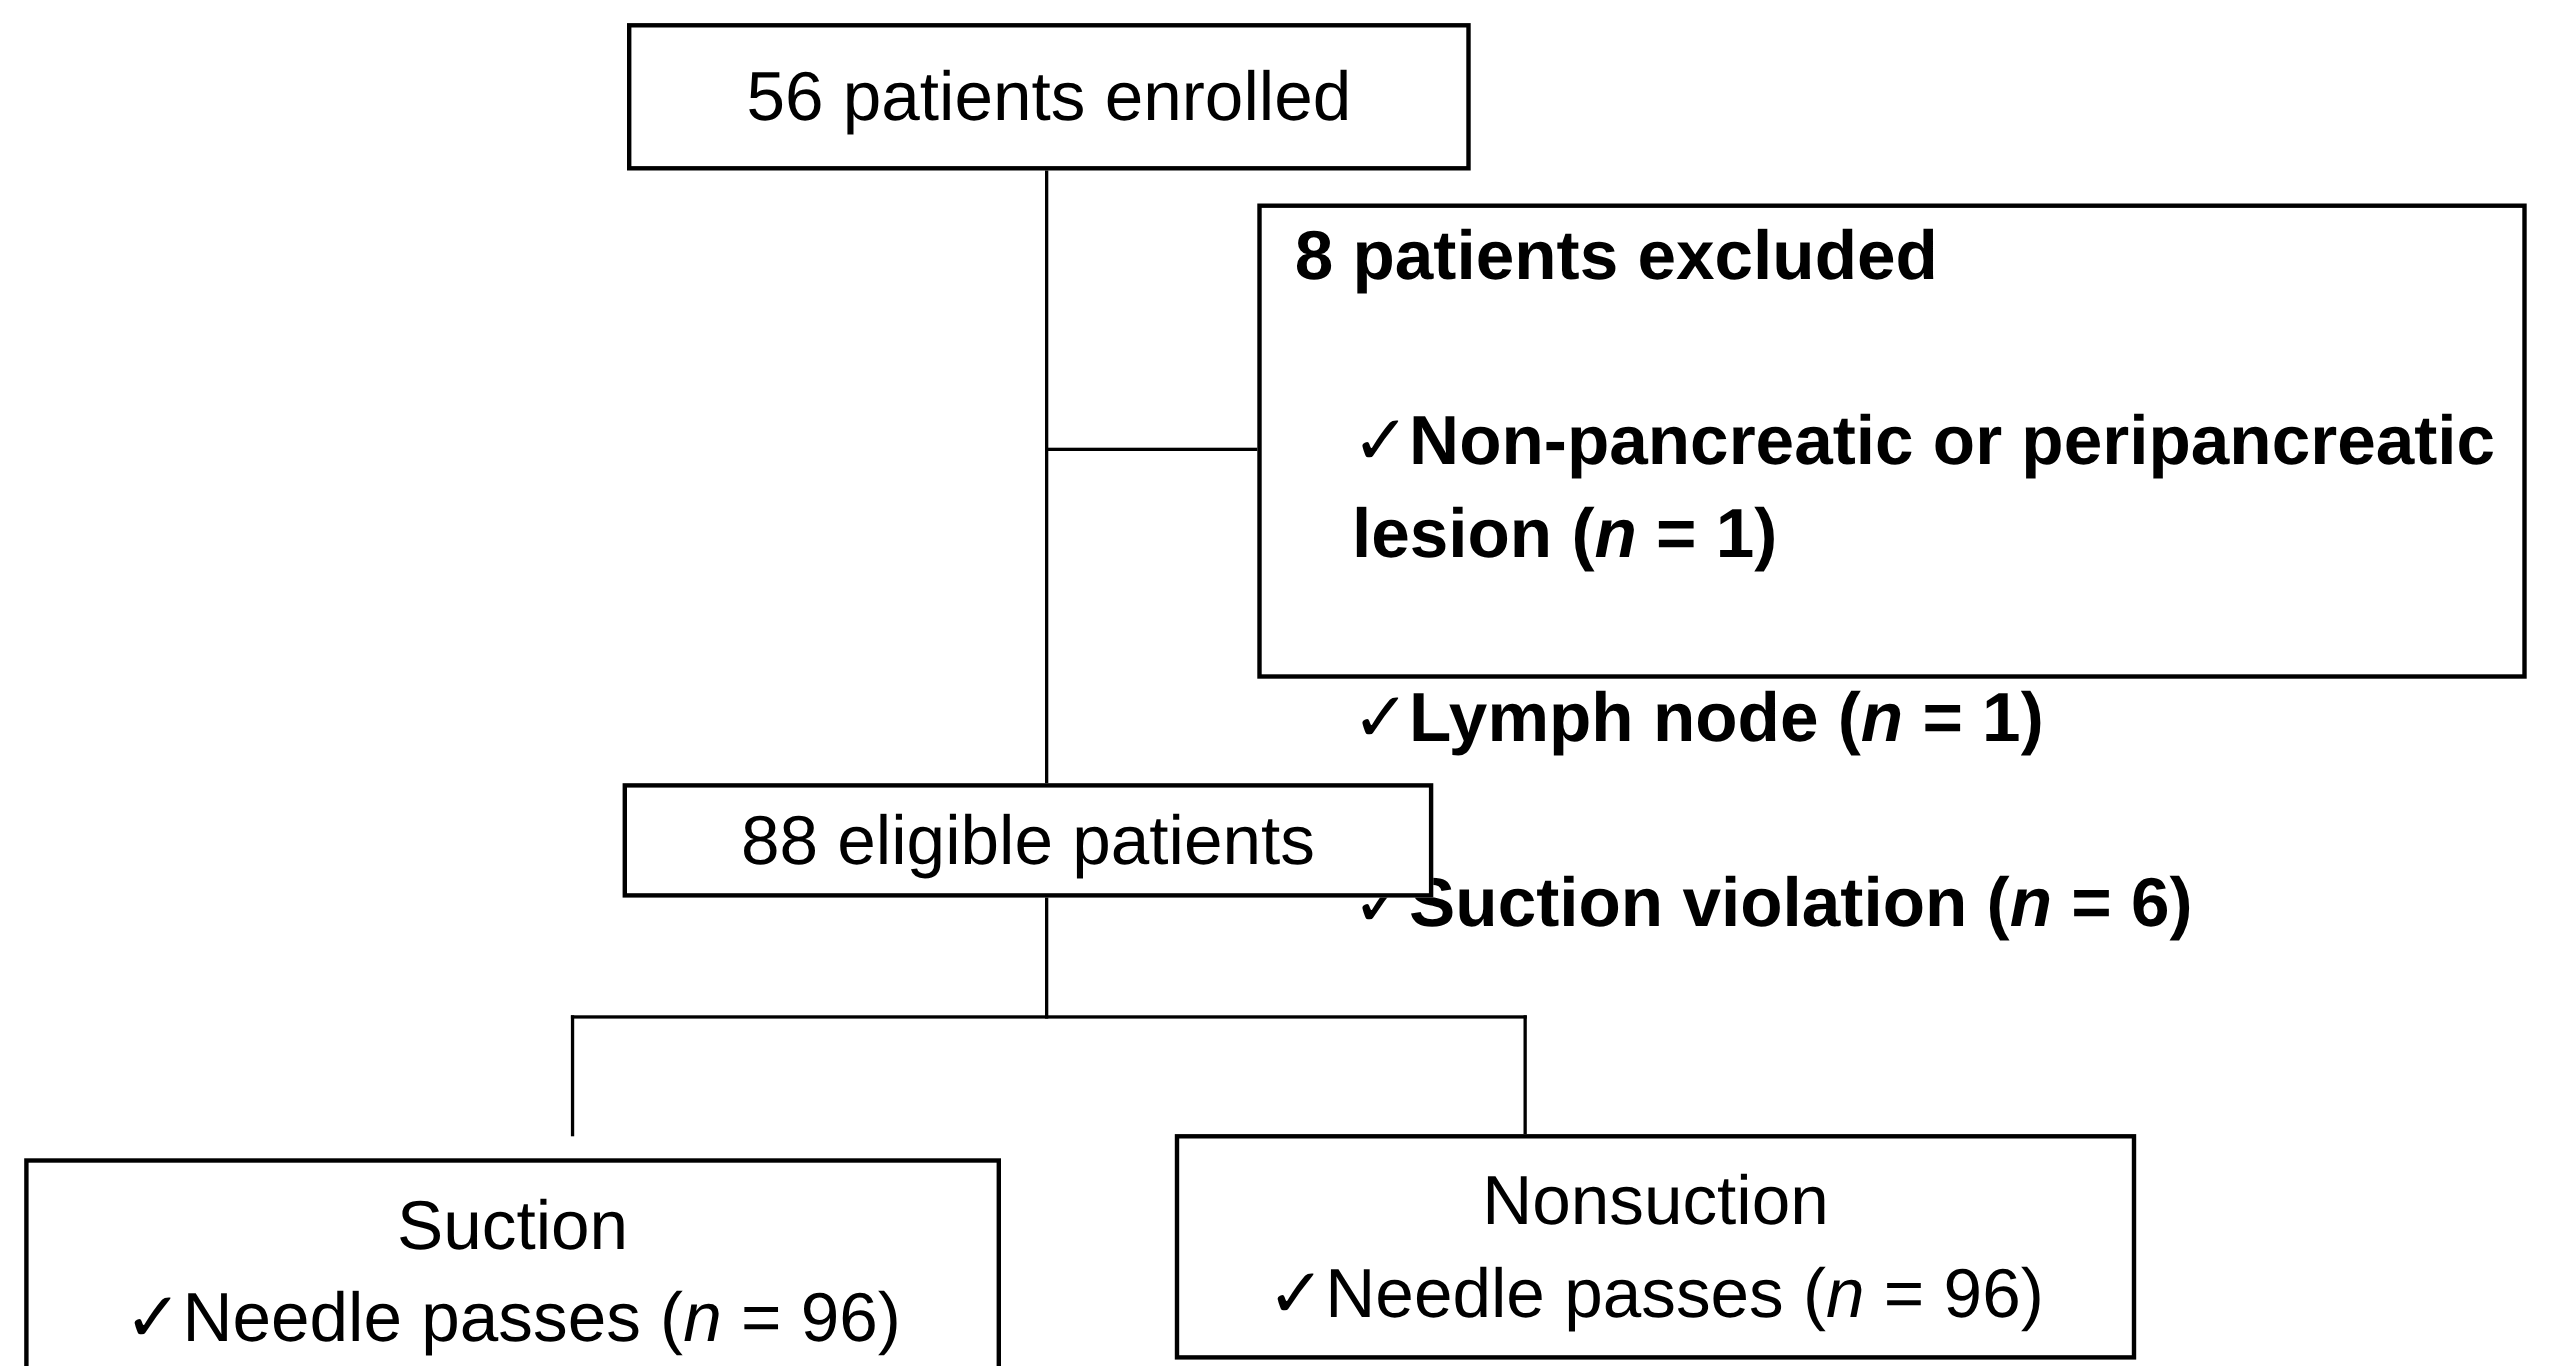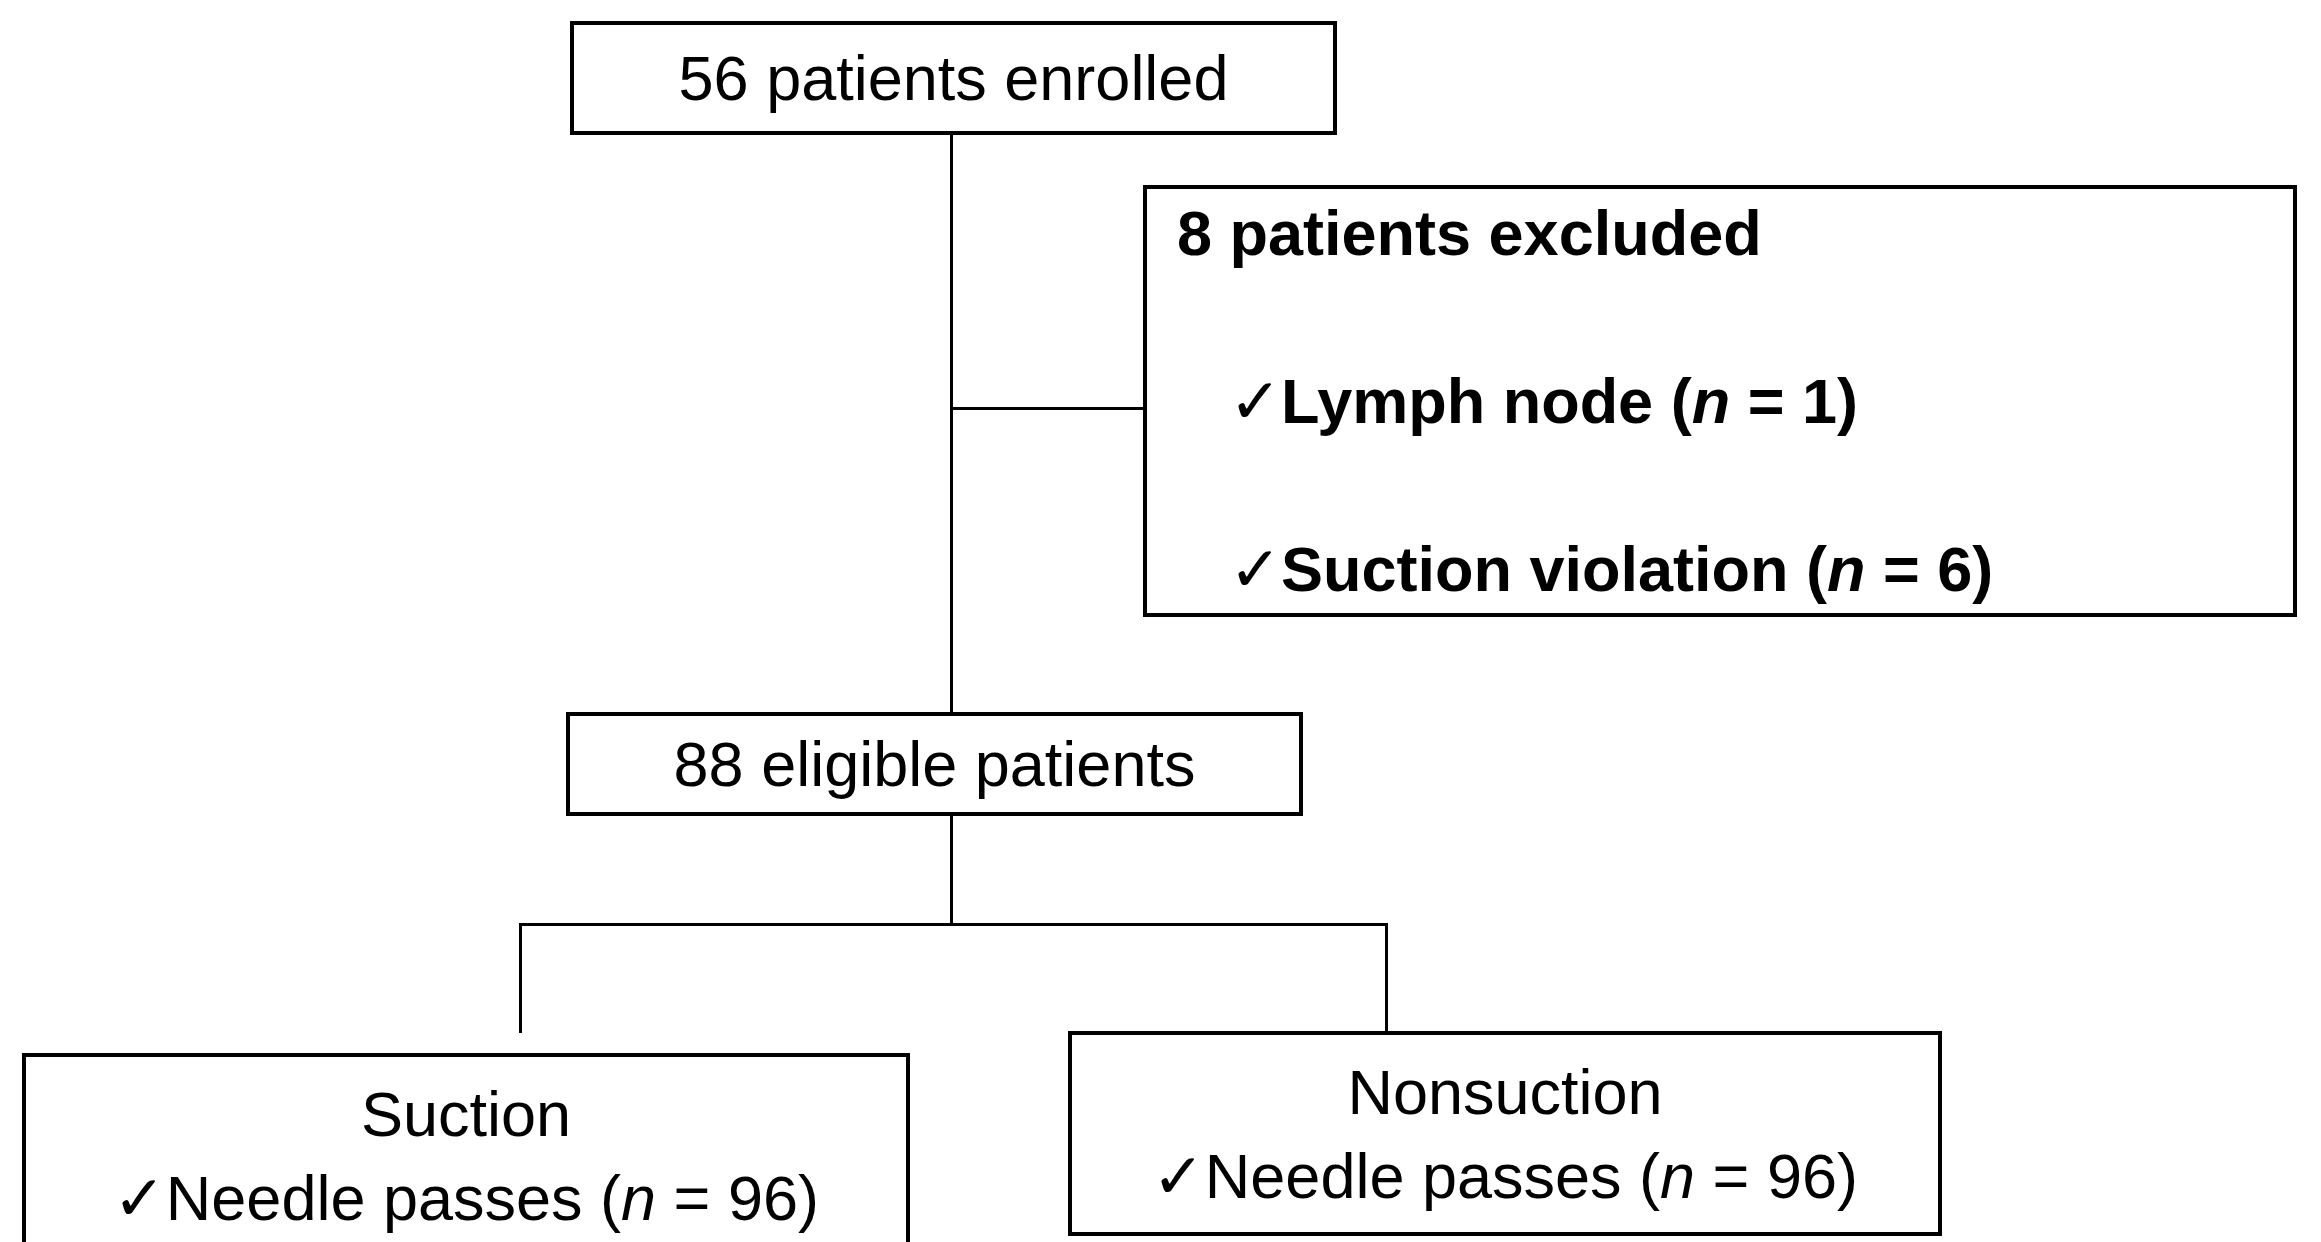--- a/index.html
+++ b/index.html
@@ -27,21 +27,21 @@
   }
   .stack {
     display: flex;
     flex-direction: column;
     align-items: center;
     justify-content: center;
     text-align: center;
   }
   .line { position: absolute; background: #000000; }
 
-  .box-enrolled   { left: 570px;  top: 21px;   width: 767px;  height: 114px; }
+  .box-enrolled   { left: 570px;  top: 21px;   width: 767px;  height: 134px; }
   .box-excluded   { left: 1143px; top: 185px;  width: 1154px; height: 432px;
                     padding: 2px 20px 0 30px; font-weight: bold; }
   .box-eligible   { left: 566px;  top: 712px;  width: 737px;  height: 104px; }
   .box-suction    { left: 22px;   top: 1026px; width: 888px;  height: 205px; margin-top: 27px; }
   .box-nonsuction { left: 1068px; top: 1031px; width: 874px;  height: 205px; }
 
   .v-enrolled-eligible { left: 950px; top: 133px; width: 3px;  height: 580px; }
   .h-excluded-branch   { left: 950px; top: 407px; width: 196px; height: 3px;  }
   .v-eligible-split    { left: 950px; top: 814px; width: 3px;  height: 112px; }
   .h-split-bar         { left: 519px; top: 923px; width: 869px; height: 3px;  }
@@ -72,20 +72,24 @@
   <div class="line v-drop-left"></div>
   <div class="line v-drop-right"></div>
 
   <div class="box box-enrolled center-text">
     <span>56 patients enrolled</span>
   </div>
 
   <div class="box box-excluded">
     <div>8 patients excluded</div>
     <div class="check-item">
+      <span class="check">✓</span><span>Non-pancreatic or peripancreatic
+lesion (</span><span class="n-italic">n</span><span> = 1)</span>
+    </div>
+    <div class="check-item">
       <span class="check">✓</span><span>Lymph node (</span><span class="n-italic">n</span><span> = 1)</span>
     </div>
     <div class="check-item">
       <span class="check">✓</span><span>Suction violation (</span><span class="n-italic">n</span><span> = 6)</span>
     </div>
   </div>
 
   <div class="box box-eligible center-text">
     <span>88 eligible patients</span>
   </div>

